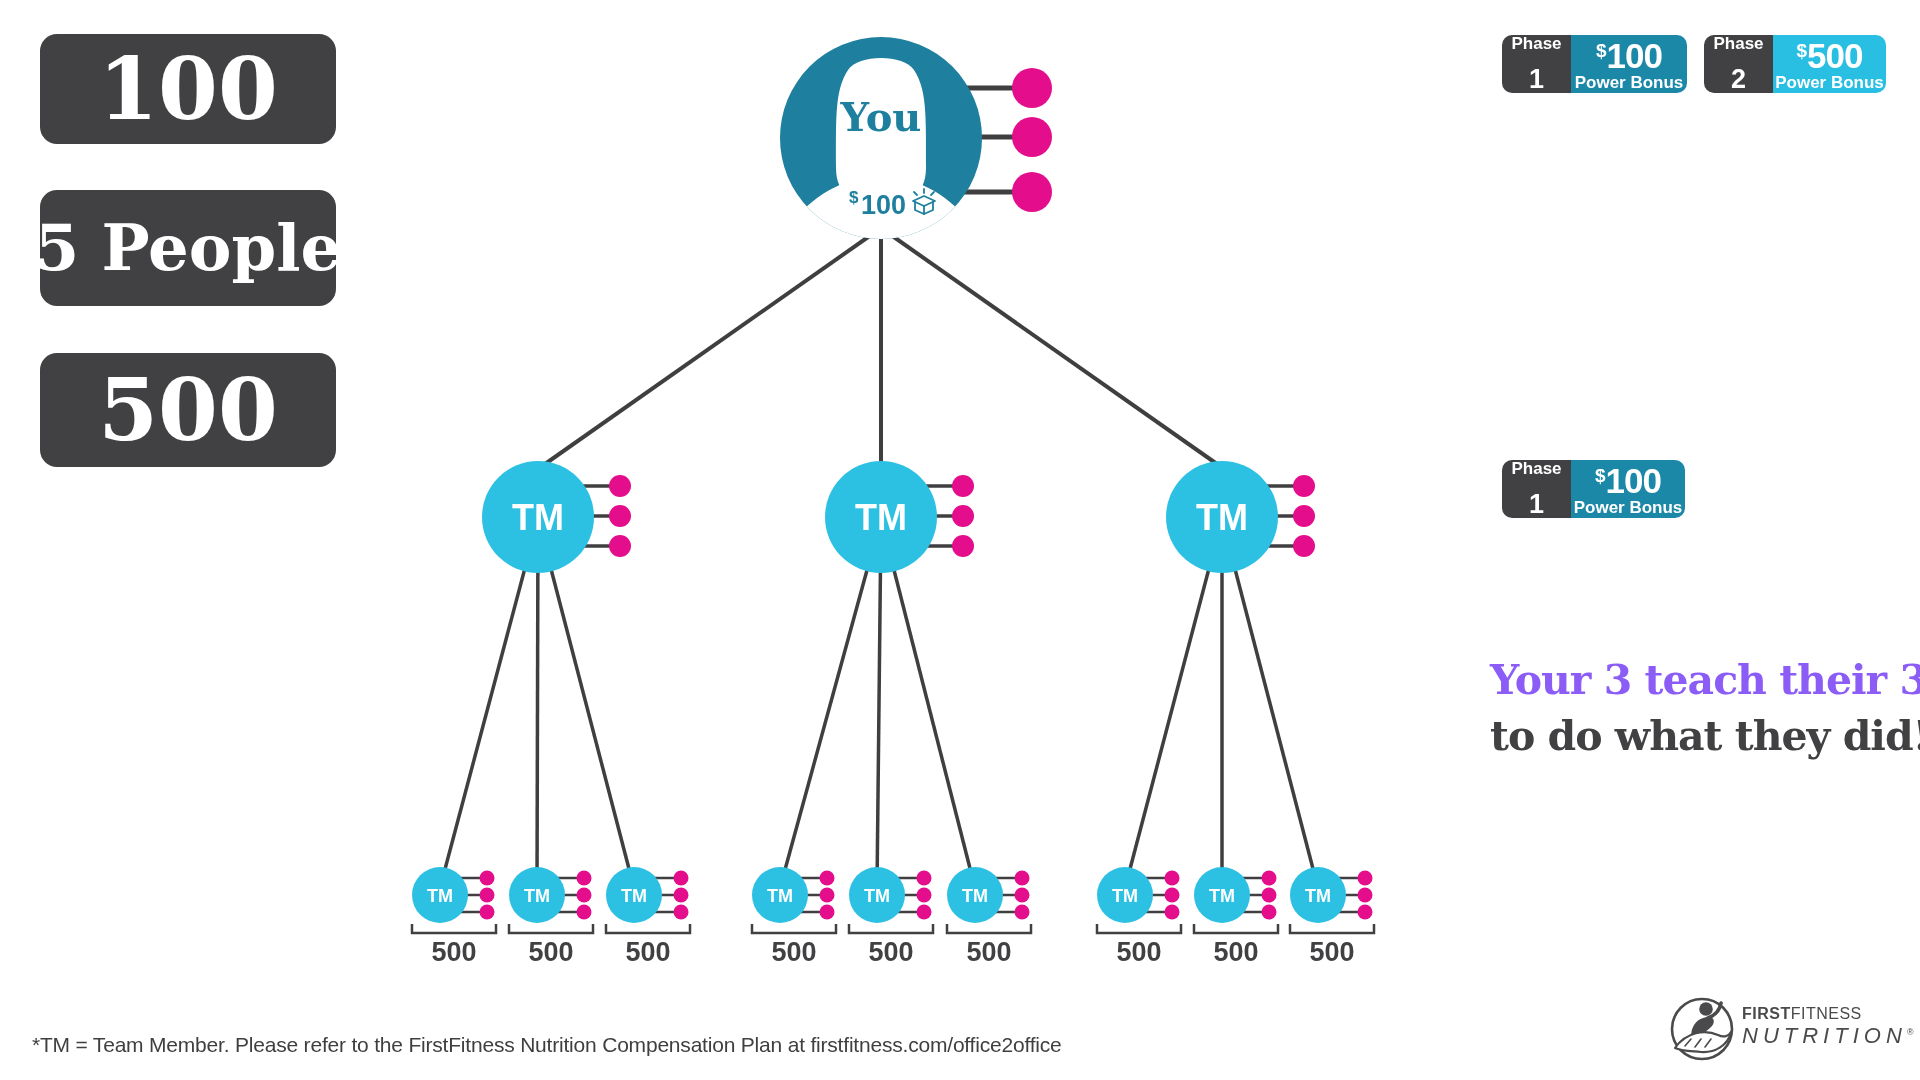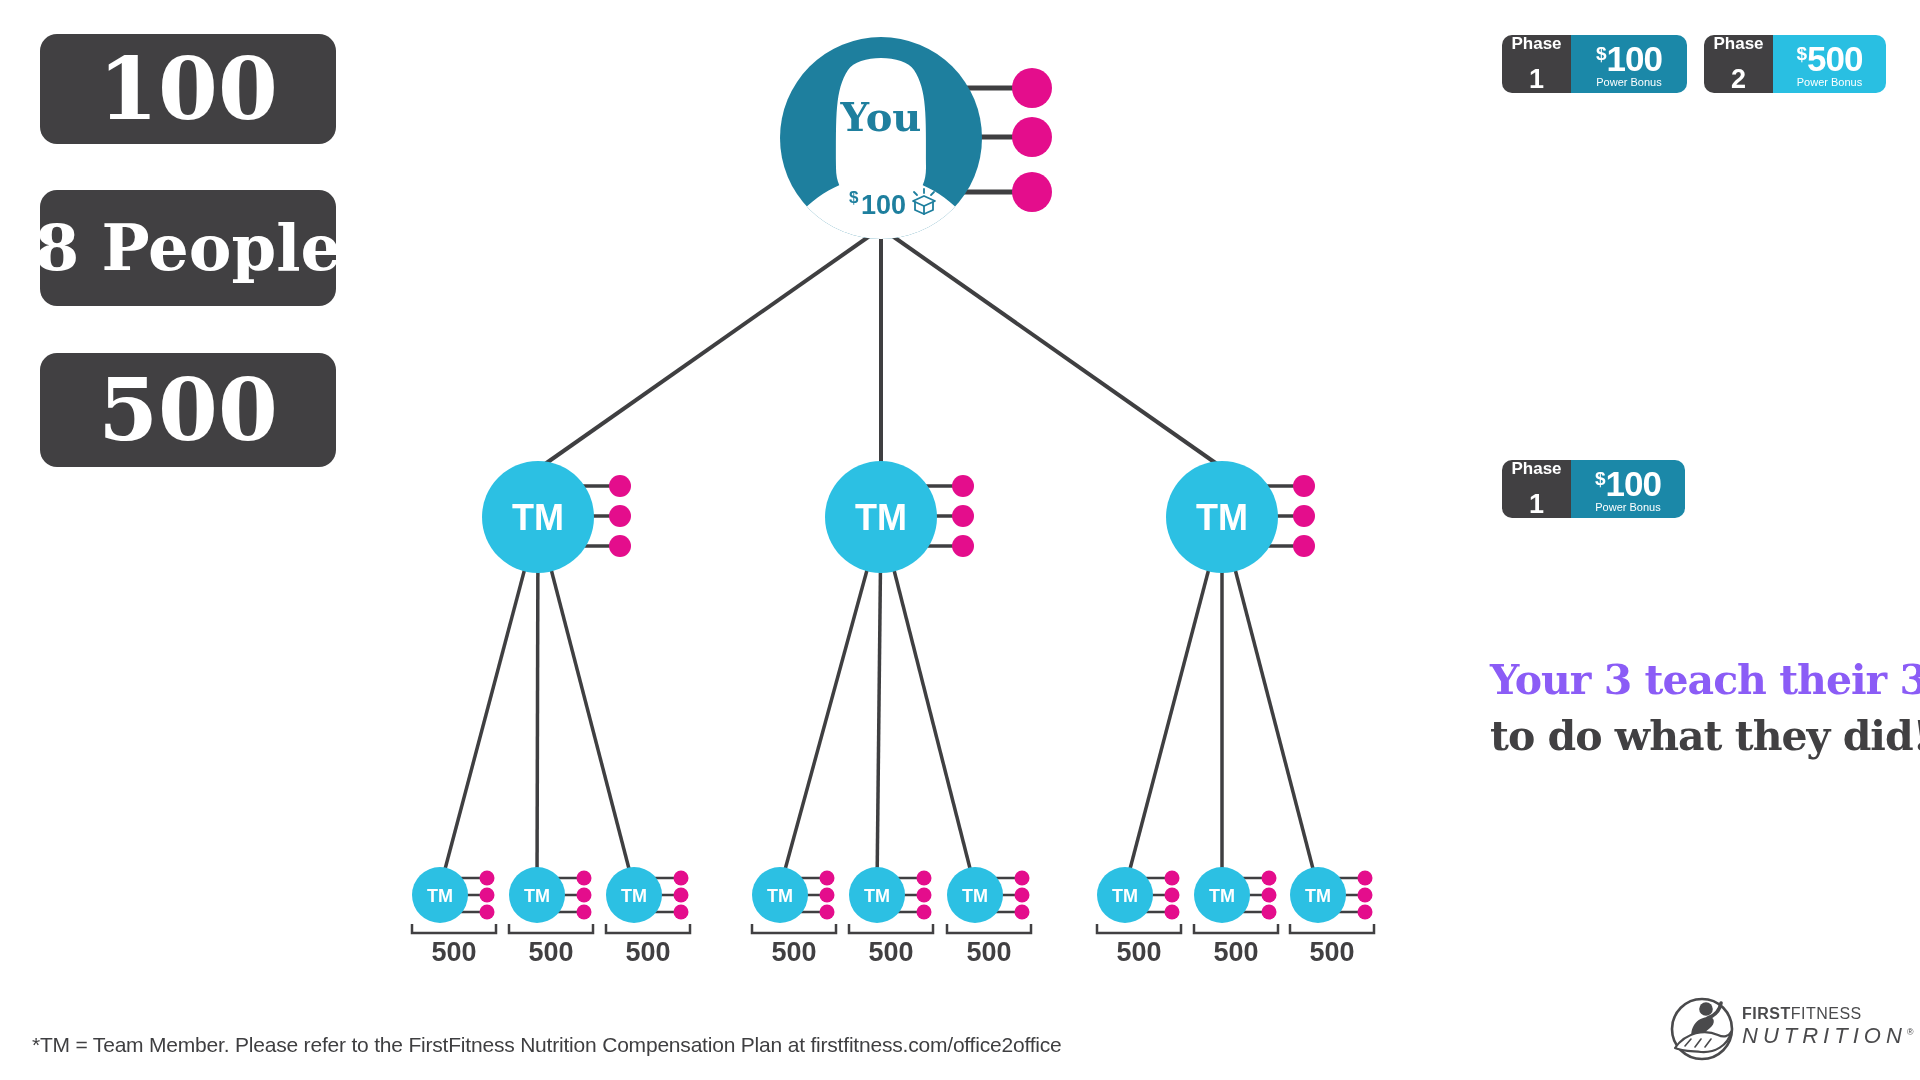--- a/index.html
+++ b/index.html
@@ -43,21 +43,21 @@
   .badge-phase{width:69px;background:#414042;display:flex;flex-direction:column;align-items:center;
                justify-content:space-between;line-height:1;flex:none;}
   .badge-phase-word{font-size:17px;font-weight:bold;}
   .badge-phase-num{font-size:27px;font-weight:bold;margin-top:2px;}
   .badge-amount-sec{flex:1;display:flex;flex-direction:column;align-items:center;justify-content:center;line-height:1;}
   .panel-teal{background:#1B88A8;}
   .panel-cyan{background:#29BFE2;}
   .badge-amount{display:flex;align-items:flex-start;font-weight:bold;}
   .badge-cur{font-size:19px;margin-top:3px;}
   .badge-val{font-size:35px;letter-spacing:-1px;}
-  .badge-caption{font-size:11px;font-weight:normal;margin-top:1px;}
+  .badge-caption{font-size:17px;font-weight:bold;margin-top:1px;}
 
   
   #callout{position:absolute;left:1490px;top:652px;width:424px;text-align:center;
            font-family:"DejaVu Serif",serif;font-weight:bold;font-size:41px;line-height:56px;letter-spacing:-1px;}
   .callout-1{display:block;color:#8b5cf6;white-space:nowrap;}
   .callout-2{display:block;color:#414042;white-space:nowrap;}
 
   
   #disclaimer{position:absolute;left:32px;top:1033px;font-size:21px;color:#3F3F41;letter-spacing:-0.2px;white-space:nowrap;}
 
@@ -76,21 +76,21 @@
 </style>
 </head>
 <body>
 
 <div id="canvas">
 
   <div class="kpi-box" id="kpi-1">
     <span class="kpi-label kpi-big">100</span>
   </div>
   <div class="kpi-box" id="kpi-2">
-    <span class="kpi-label kpi-mid">8 People</span>
+    <span class="kpi-label kpi-mid">5 People</span>
   </div>
   <div class="kpi-box" id="kpi-3">
     <span class="kpi-label kpi-big">500</span>
   </div>
 
   <svg id="tree" width="1920" height="1080" viewBox="0 0 1920 1080">
     <defs>
       <clipPath id="rootClip">
           <circle cx="881" cy="138" r="101"></circle>
         </clipPath>

